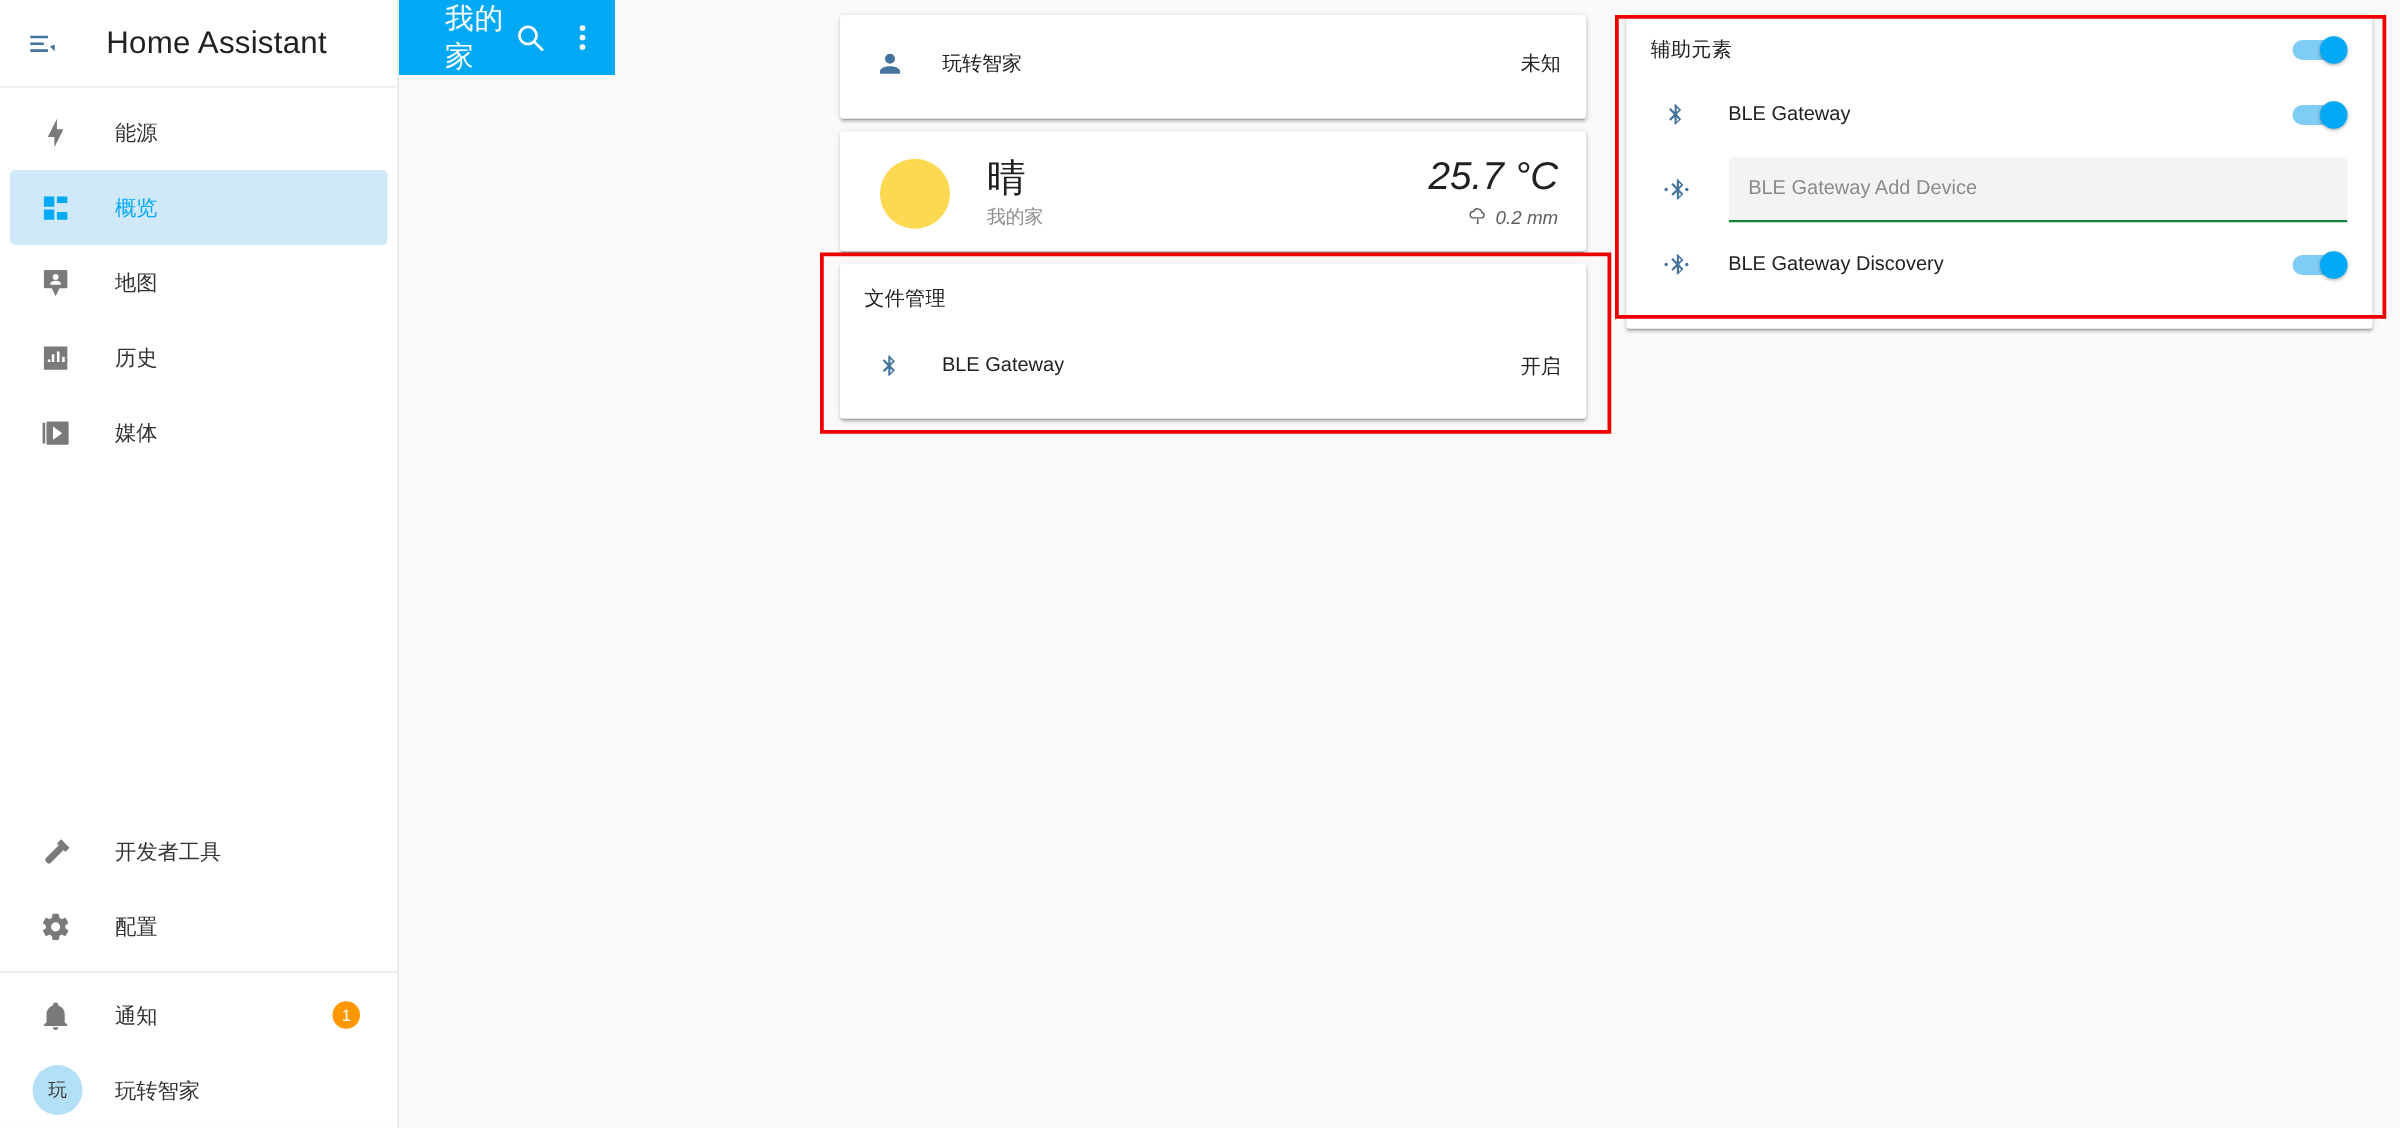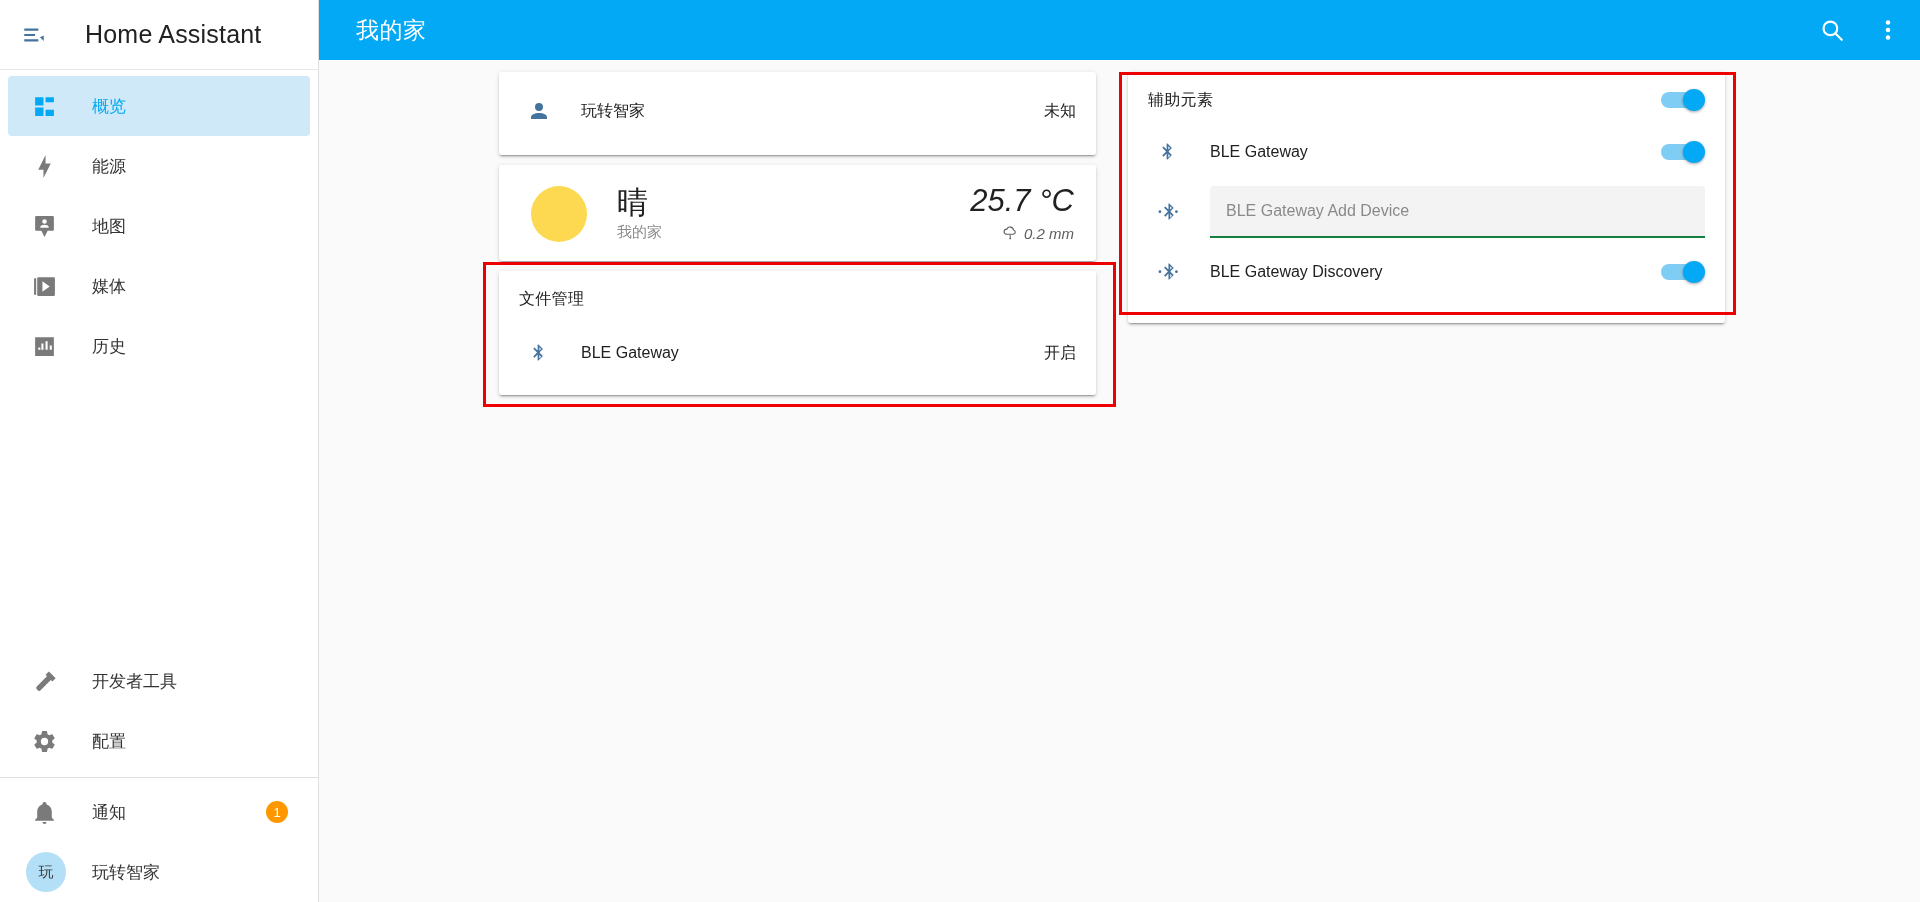--- a/index.html
+++ b/index.html
@@ -70,21 +70,21 @@
     justify-content: center; padding: 0 5px; font-weight: 500;
   }
   .sb-avatar {
     width: 40px; height: 40px; border-radius: 50%;
     background: #b3e0f7; color: #3a3a3a;
     display: flex; align-items: center; justify-content: center;
     font-size: 15px; margin-left: 4px;
   }
 
   
-  #main { flex: 1 1 auto; height: 806px; display: flex; flex-direction: column;
+  #main { flex: 1 1 auto; height: 806px; display: flex; flex-direction: row;
           background: #fafafa; overflow: hidden; }
 
   .topbar {
     height: 60px; flex: 0 0 60px; background: #03a9f4;
     display: flex; align-items: center; color: #ffffff;
   }
   .topbar-title { font-size: 23px; margin-left: 37px; font-weight: 400; letter-spacing: .5px; }
   .topbar-spacer { flex: 1 1 auto; }
   .topbar-btn {
     width: 48px; height: 48px; margin-right: 8px;
@@ -193,64 +193,64 @@
       <div class="sb-burger">
         <svg width="26" height="26" viewBox="0 0 24 24" fill="currentColor">
           <path d="M3 6h13v2H3V6m0 5h10v2H3v-2m0 5h13v2H3v-2m18-3.5L17.5 14 21 17.5v-10L17.5 11 21 7.5z"></path>
         </svg>
       </div>
       <div class="sb-title">Home Assistant</div>
     </div>
 
     <div class="sb-scroll">
 
+      <div class="sb-item">
+        <span class="sb-icon">
+          <svg width="25" height="25" viewBox="0 0 24 24" fill="currentColor">
+            <path d="M11 15H6l7-14v8h5l-7 14v-8z"></path>
+          </svg>
+        </span>
+        <span class="sb-label">能源</span>
+      </div>
+
       <div class="sb-item active">
         <span class="sb-icon">
           <svg width="25" height="25" viewBox="0 0 24 24" fill="currentColor">
             <path d="M3 3h8v8H3V3m10 0h8v5h-8V3M3 13h8v8H3v-8m10 2h8v6h-8v-6z"></path>
           </svg>
         </span>
         <span class="sb-label">概览</span>
       </div>
 
       <div class="sb-item">
         <span class="sb-icon">
           <svg width="25" height="25" viewBox="0 0 24 24" fill="currentColor">
-            <path d="M11 15H6l7-14v8h5l-7 14v-8z"></path>
-          </svg>
-        </span>
-        <span class="sb-label">能源</span>
-      </div>
-
-      <div class="sb-item">
-        <span class="sb-icon">
-          <svg width="25" height="25" viewBox="0 0 24 24" fill="currentColor">
             <path d="M4 2h16a1 1 0 0 1 1 1v12a1 1 0 0 1-1 1h-5l-3 6-3-6H4a1 1 0 0 1-1-1V3a1 1 0 0 1 1-1m8 3a2.2 2.2 0 1 0 0 4.4A2.2 2.2 0 0 0 12 5m0 5.2c-1.7 0-4 .85-4 2v1h8v-1c0-1.15-2.3-2-4-2z"></path>
           </svg>
         </span>
         <span class="sb-label">地图</span>
       </div>
 
 
       <div class="sb-item">
         <span class="sb-icon">
           <svg width="25" height="25" viewBox="0 0 24 24" fill="currentColor">
+            <path d="M3 3h18v18H3V3m6 12h2V9H9v6m4 0h2V7h-2v8m4 0h2v-4h-2v4M6 15h2v-2H6v2z"></path>
+          </svg>
+        </span>
+        <span class="sb-label">历史</span>
+      </div>
+
+      <div class="sb-item">
+        <span class="sb-icon">
+          <svg width="25" height="25" viewBox="0 0 24 24" fill="currentColor">
             <path d="M2 4h2v16H2V4m4-1h15a1 1 0 0 1 1 1v16a1 1 0 0 1-1 1H6a1 1 0 0 1-1-1V4a1 1 0 0 1 1-1m4 4v10l7-5-7-5z"></path>
           </svg>
         </span>
         <span class="sb-label">媒体</span>
-      </div>
-
-      <div class="sb-item">
-        <span class="sb-icon">
-          <svg width="25" height="25" viewBox="0 0 24 24" fill="currentColor">
-            <path d="M3 3h18v18H3V3m6 12h2V9H9v6m4 0h2V7h-2v8m4 0h2v-4h-2v4M6 15h2v-2H6v2z"></path>
-          </svg>
-        </span>
-        <span class="sb-label">历史</span>
       </div>
 
     </div>
 
     <div class="sb-spacer"></div>
 
     <div class="sb-bottom">
 
       <div class="sb-item">
         <span class="sb-icon">

